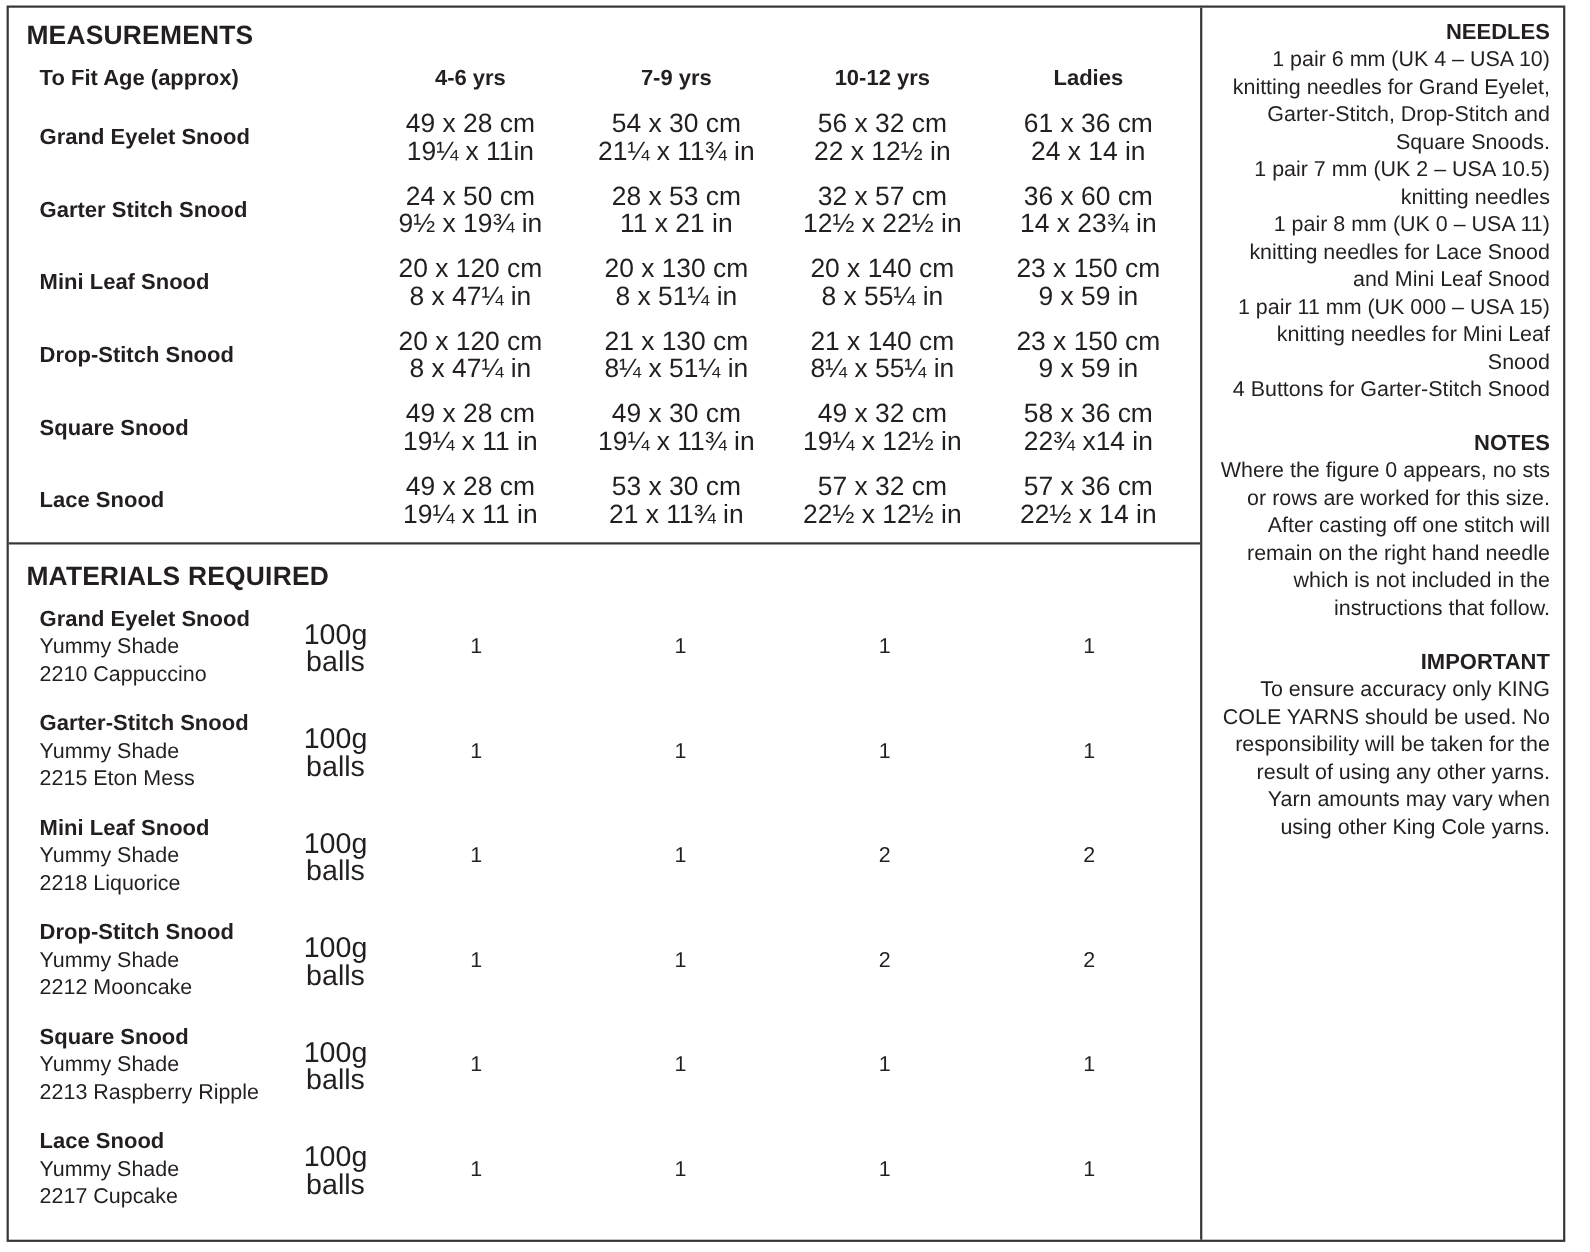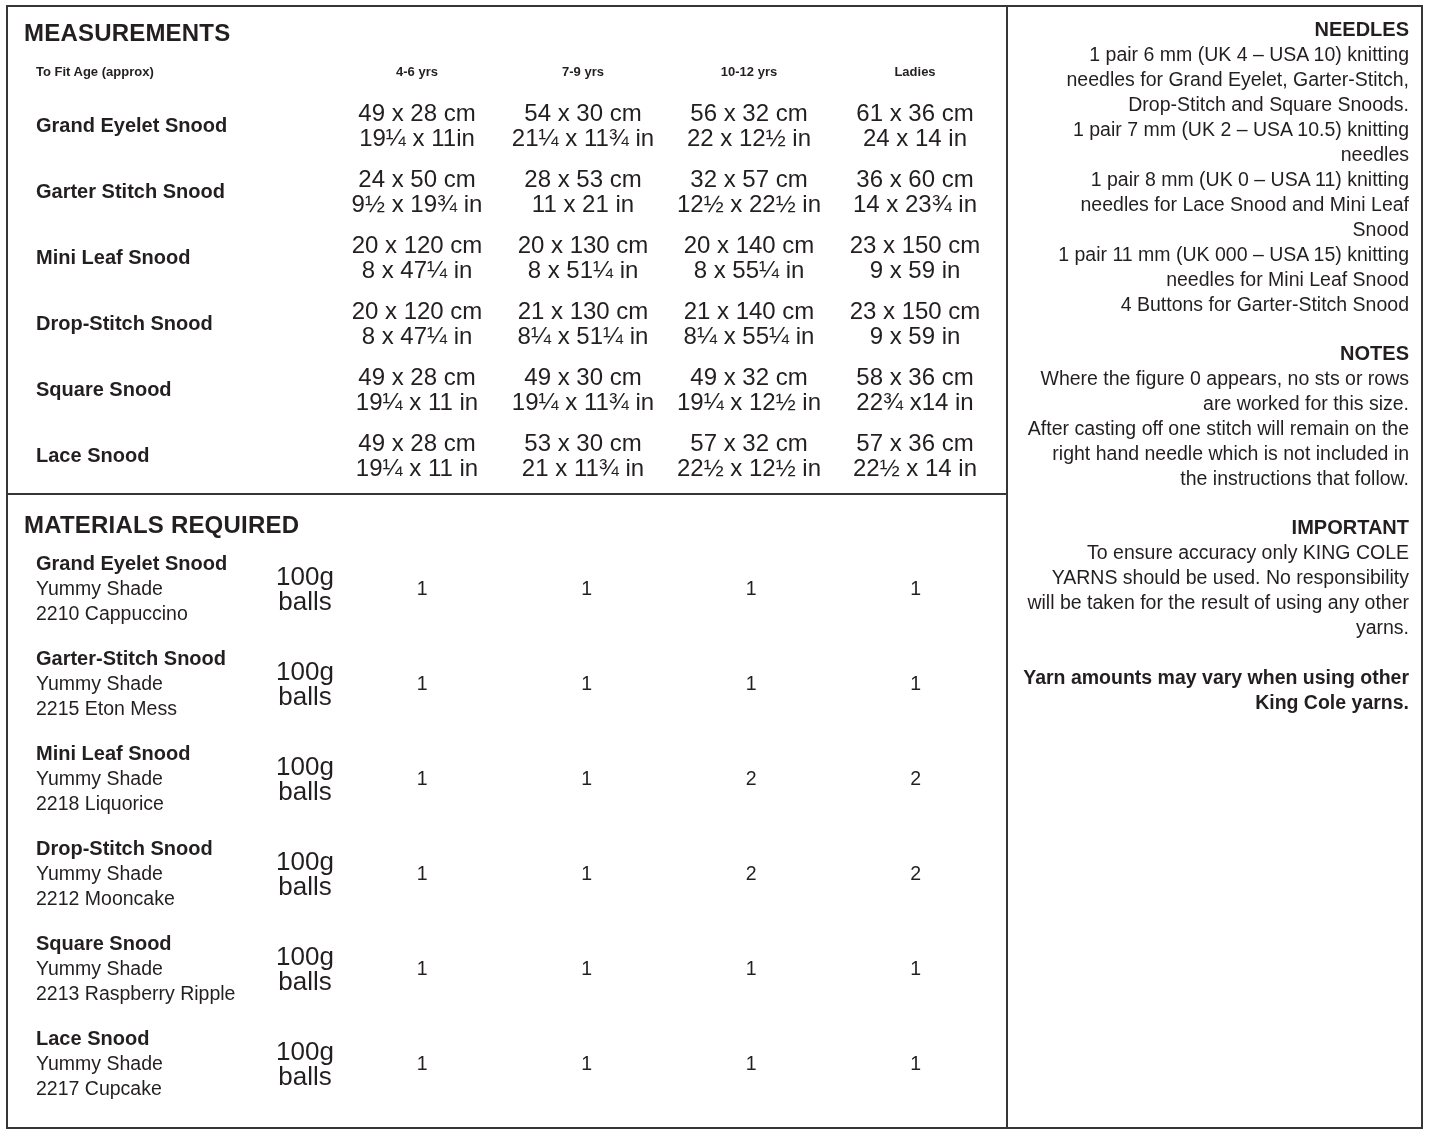--- a/index.html
+++ b/index.html
@@ -12,21 +12,21 @@
   }
   .doc {
     position: absolute; left: 6px; top: 5px;
     width: 1417px; height: 1124px;
     border: 2px solid #363636;
     box-sizing: border-box;
     display: flex;
     background: #ffffff;
   }
   .left-col {
-    width: 1000px;
+    width: 1085px;
     border-right: 2px solid #363636;
     box-sizing: border-box;
     display: flex; flex-direction: column;
   }
   .sec-measurements {
     height: 488px;
     box-sizing: border-box;
     border-bottom: 2px solid #363636;
     padding: 12px 8px 0 16px;
   }
@@ -34,21 +34,21 @@
     flex: 1;
     padding: 16px 8px 0 16px;
   }
   .sec-title {
     font-size: 24px; line-height: 28px; font-weight: bold;
     margin: 0 0 12px 0; letter-spacing: 0.2px;
   }
   
   .m-grid { display: grid; grid-template-columns: 310px 1fr 1fr 1fr 1fr; }
   .m-head { margin-bottom: 16px; }
-  .m-head .m-cell, .m-head .m-label { font-weight: bold; font-size: 13px; line-height: 25px; }
+  .m-head .m-cell, .m-head .m-label { font-weight: bold; font-size: 20px; line-height: 25px; }
   .m-row { margin-bottom: 16px; }
   .m-label {
     font-weight: bold; font-size: 20px; line-height: 25px;
     padding-left: 12px; align-self: center;
   }
   .m-cell { text-align: center; font-size: 24px; line-height: 25px; }
   
   .mat-grid { display: grid; grid-template-columns: 246px 70px 1fr 1fr 1fr 1fr; margin-bottom: 20px; }
   .mat-name { padding-left: 12px; font-size: 19.5px; line-height: 25px; }
   .mat-name .nm { font-weight: bold; font-size: 20px; }
@@ -59,21 +59,21 @@
     flex: 1;
     padding: 10px 12px 0 14px;
     font-size: 19.5px; line-height: 25px;
     box-sizing: border-box;
     text-align: right;
   }
   .right-col section { margin: 0; }
   .right-col section + section { margin-top: 24px; }
   .rp { margin: 0; }
   .rp-title { margin: 0; font-weight: bold; font-size: 20px; line-height: 25px; }
-  .bold-note { font-weight: bold; margin-top: 25px; }
+  .bold-note { font-weight: normal; }
 </style>
 </head>
 <body>
 
 <div class="doc">
 
   <div class="left-col">
 
     <section class="sec-measurements">
       <h2 class="sec-title">MEASUREMENTS</h2>

